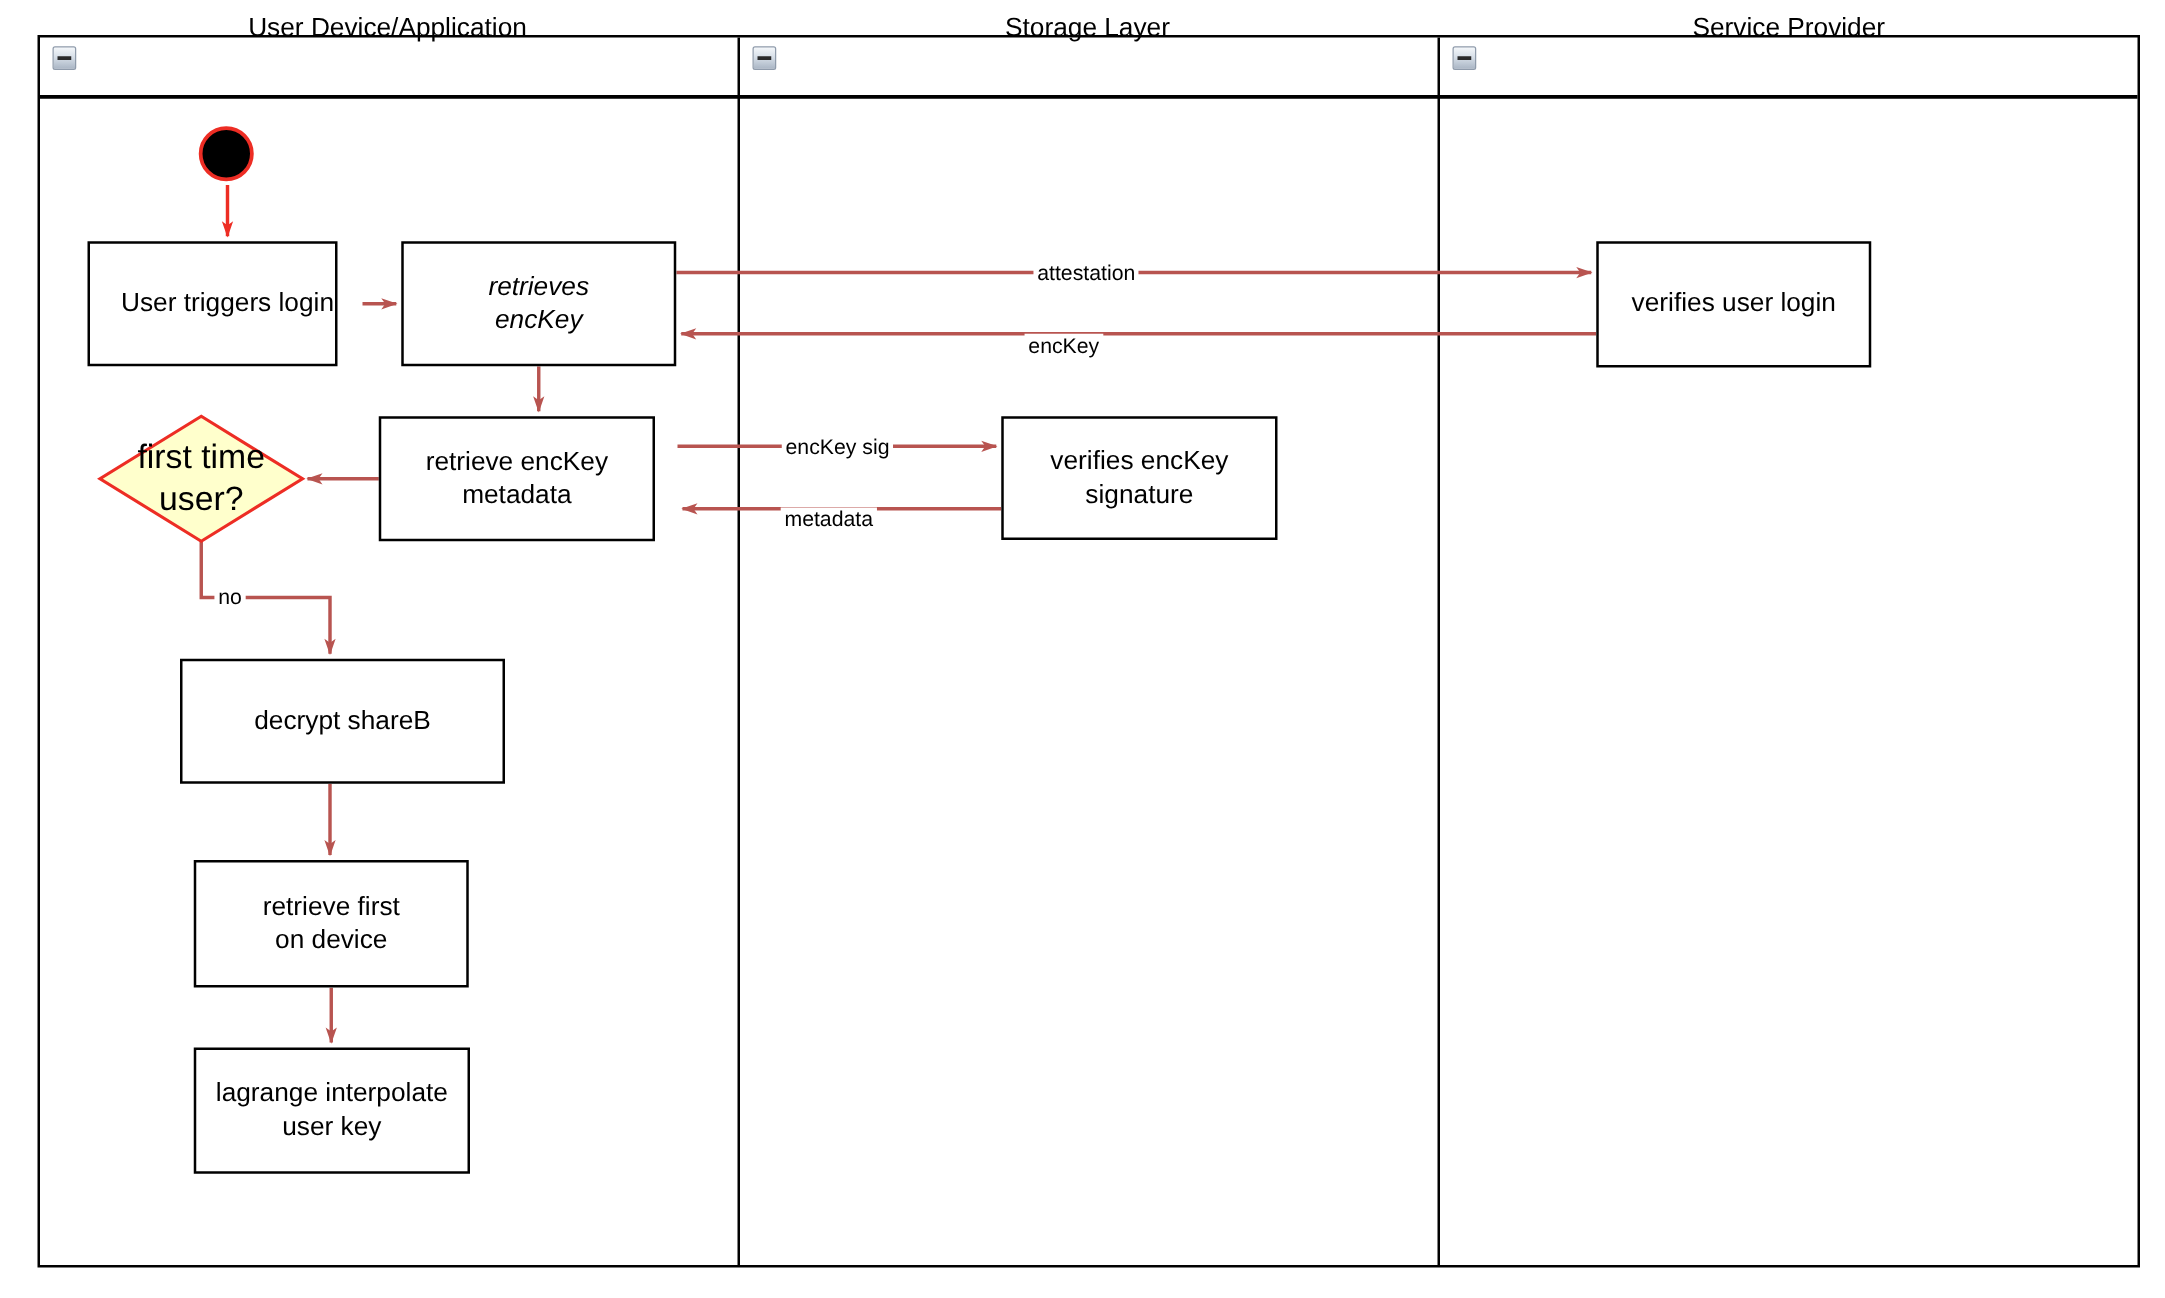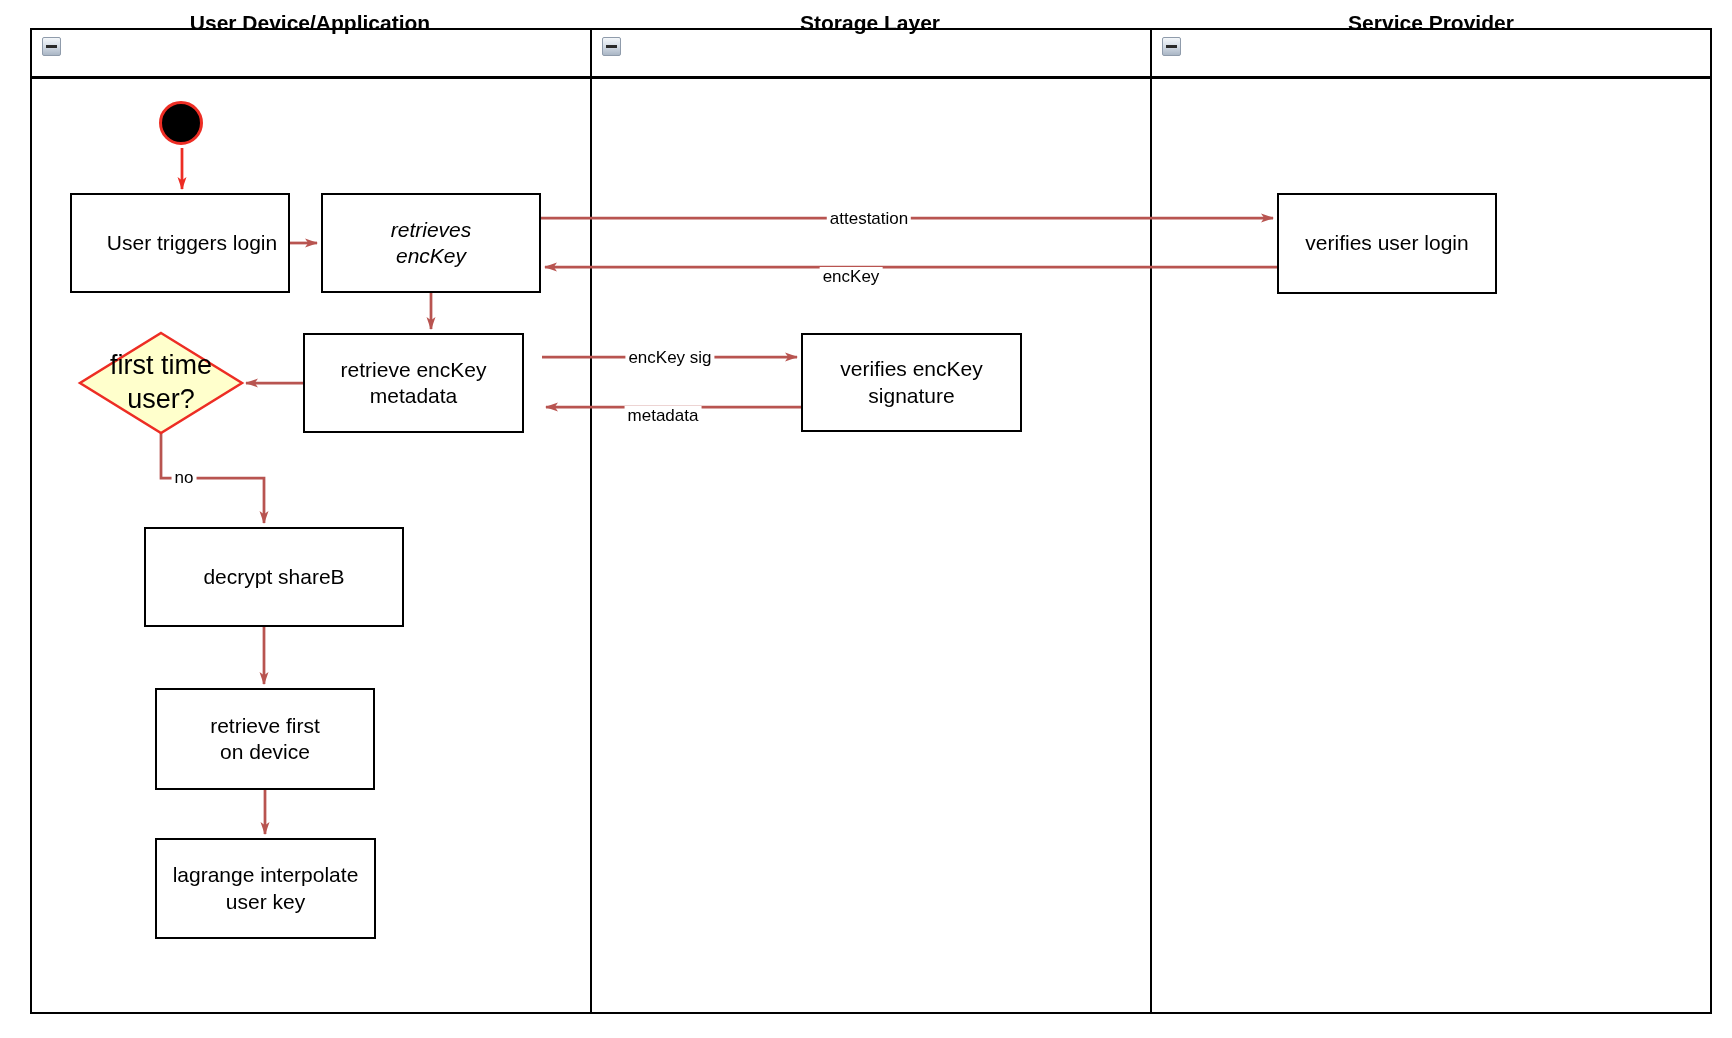--- a/index.html
+++ b/index.html
@@ -14,21 +14,21 @@
   *{margin:0;padding:0;box-sizing:border-box;}
   html,body{background:var(--canvas-bg);}
   body{font-family:"Liberation Sans", sans-serif;color:var(--text-black);}
   .canvas{position:relative;width:1732px;height:1038px;background:var(--canvas-bg);overflow:hidden;}
 
   
   .pool{position:absolute;left:30px;top:28px;width:1682px;height:986px;border:2.5px solid var(--line-black);}
   .lane-divider{position:absolute;top:0;width:2.5px;height:100%;background:var(--line-black);}
   .header-divider{position:absolute;left:0;top:46px;width:100%;height:2.5px;background:var(--line-black);}
   .lane-title{position:absolute;top:2px;height:44px;line-height:42px;text-align:center;
-    font-weight:bold;font-size:21px;}
+    font-weight:normal;font-size:21px;}
   .collapse-btn{position:absolute;width:19px;height:19px;border:1px solid #8f9bab;border-radius:2px;
     background:linear-gradient(180deg,#f4f7fa 0%,#d7dfe8 45%,#aab6c5 100%);
     display:flex;align-items:center;justify-content:center;cursor:pointer;}
   .collapse-btn .minus{width:11px;height:3px;background:#2a2a2a;}
 
   
   .node{position:absolute;border:2.5px solid var(--line-black);background:var(--node-fill);
     display:flex;align-items:center;justify-content:center;text-align:center;
     font-size:21px;line-height:1.25;white-space:pre-line;z-index:3;}
   .start-node{position:absolute;left:159px;top:101px;width:44px;height:44px;border-radius:50%;
@@ -94,21 +94,21 @@
     <path class="edge-dark" d="M801,407 L546,407" marker-end="url(#arrowDark)"></path>
     <path class="edge-dark" d="M161,433 L161,478 L264,478 L264,523" marker-end="url(#arrowDark)"></path>
     <path class="edge-dark" d="M264,627 L264,684" marker-end="url(#arrowDark)"></path>
     <path class="edge-dark" d="M265,790 L265,834" marker-end="url(#arrowDark)"></path>
 
     <polygon class="decision-shape" points="161,333 242,383 161,433 80,383"></polygon>
   </svg>
 
   <div class="start-node"></div>
 
-  <div class="node" style="left:70px;top:193px;width:220px;height:100px;padding-left:24px;">User triggers login</div>
+  <div class="node" style="left:70px;top:193px;width:200px;height:100px;padding-left:24px;">User triggers login</div>
   <div class="node" style="left:321px;top:193px;width:220px;height:100px;font-style:italic;">retrieves
 encKey</div>
   <div class="node" style="left:1277px;top:193px;width:220px;height:101px;">verifies user login</div>
   <div class="node" style="left:303px;top:333px;width:221px;height:100px;">retrieve encKey
 metadata</div>
   <div class="node" style="left:801px;top:333px;width:221px;height:99px;">verifies encKey
 signature</div>
   <div class="node" style="left:144px;top:527px;width:260px;height:100px;">decrypt shareB</div>
   <div class="node" style="left:155px;top:688px;width:220px;height:102px;">retrieve first
 on device</div>

